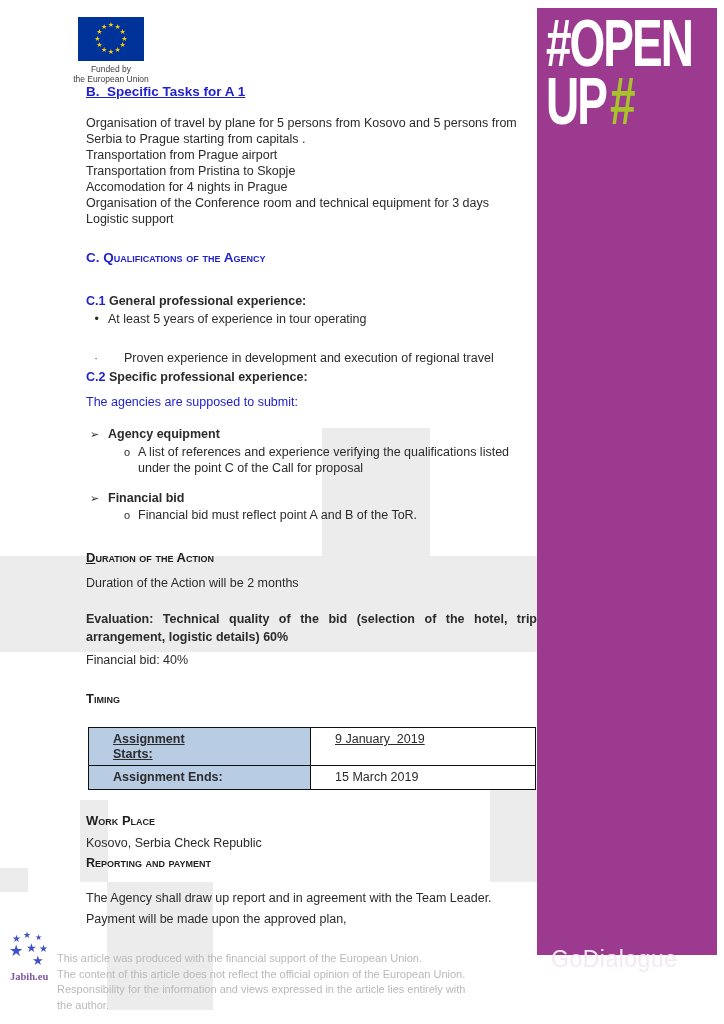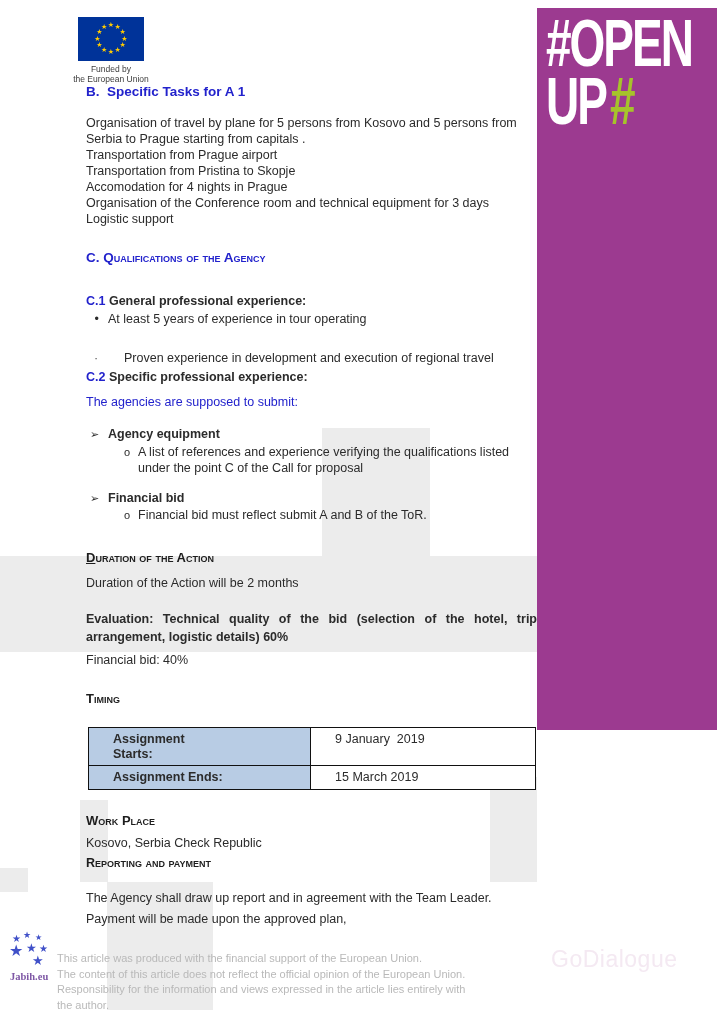--- a/index.html
+++ b/index.html
@@ -17,33 +17,33 @@
   #wm6 { left:0;     top:868px; width:28px;  height:24px;  }
 
   .layer { position:absolute; z-index:1; }
 
   
   #eu-block { left:56px; top:17px; width:110px; text-align:center; }
   #eu-block svg { display:block; margin:0 auto; }
   .eu-caption { font-size:8.5px; color:#3c3c3c; line-height:10px; margin-top:3px; }
 
   
-  #sidebar { left:537px; top:8px; width:180px; height:722px; background:#9c3a90; z-index:2; }
+  #sidebar { left:537px; top:8px; width:180px; height:947px; background:#9c3a90; z-index:2; }
   .ou-logo { position:absolute; left:9px; top:6px; color:#fff; font-weight:800;
     letter-spacing:-2px; transform:scaleY(1.45); transform-origin:top left; line-height:0.88; }
   .ou-line1 { font-size:46px; }
   .ou-line2 { font-size:46px; }
   .ou-hash { letter-spacing:-2px; }
   .ou-hash.green { color:#a6c32b; margin-left:4px; }
   #brand { position:absolute; left:14px; top:938px; font-size:23px; color:#f4e9f2;
     font-weight:400; letter-spacing:0.5px; }
 
   
   .sec { position:absolute; left:86px; width:451px; z-index:1; font-size:12.5px; line-height:16px; }
-  .pre { white-space:pre-wrap; }
+  .pre { white-space:pre-wrap;text-decoration:underline; }
   .blue { color:#2222cc; }
   .smallcaps { font-variant:small-caps; font-weight:bold; color:#1d1d1d; }
 
   #heading-b    { top:84px;  font-size:13.5px; font-weight:bold; color:#2222cc; }
   #intro        { top:115px; }
   #heading-c    { top:250px; font-size:13.5px; font-variant:small-caps; font-weight:bold; color:#2222cc; }
   #c1-line      { top:293px; font-weight:bold; }
   #c1-bullet    { top:311px; }
   #c2-line      { top:329px; font-weight:bold;margin-top:40px; }
   #c2-bullet    { top:350px; }
@@ -164,21 +164,21 @@
     <span class="b-circ">o</span>
     <span>A list of references and experience verifying the qualifications listed under the point C of the Call for proposal</span>
   </div>
 
   <div class="sec row" id="item2-title">
     <span class="b-arrow">➢</span>
     <span class="item-title">Financial bid</span>
   </div>
   <div class="sec row" id="item2-detail">
     <span class="b-circ">o</span>
-    <span>Financial bid must reflect submit A and B of the ToR.</span>
+    <span>Financial bid must reflect point A and B of the ToR.</span>
   </div>
 
   <div class="sec smallcaps" id="duration-head">
     <span class="first">D</span><span>uration of the Action</span>
   </div>
   <div class="sec" id="duration-text">Duration of the Action will be 2 months</div>
 
   <div class="sec" id="evaluation">Evaluation: Technical quality of the bid (selection of the hotel, trip arrangement, logistic details) 60%</div>
   <div class="sec" id="financial">Financial bid: 40%</div>
 

